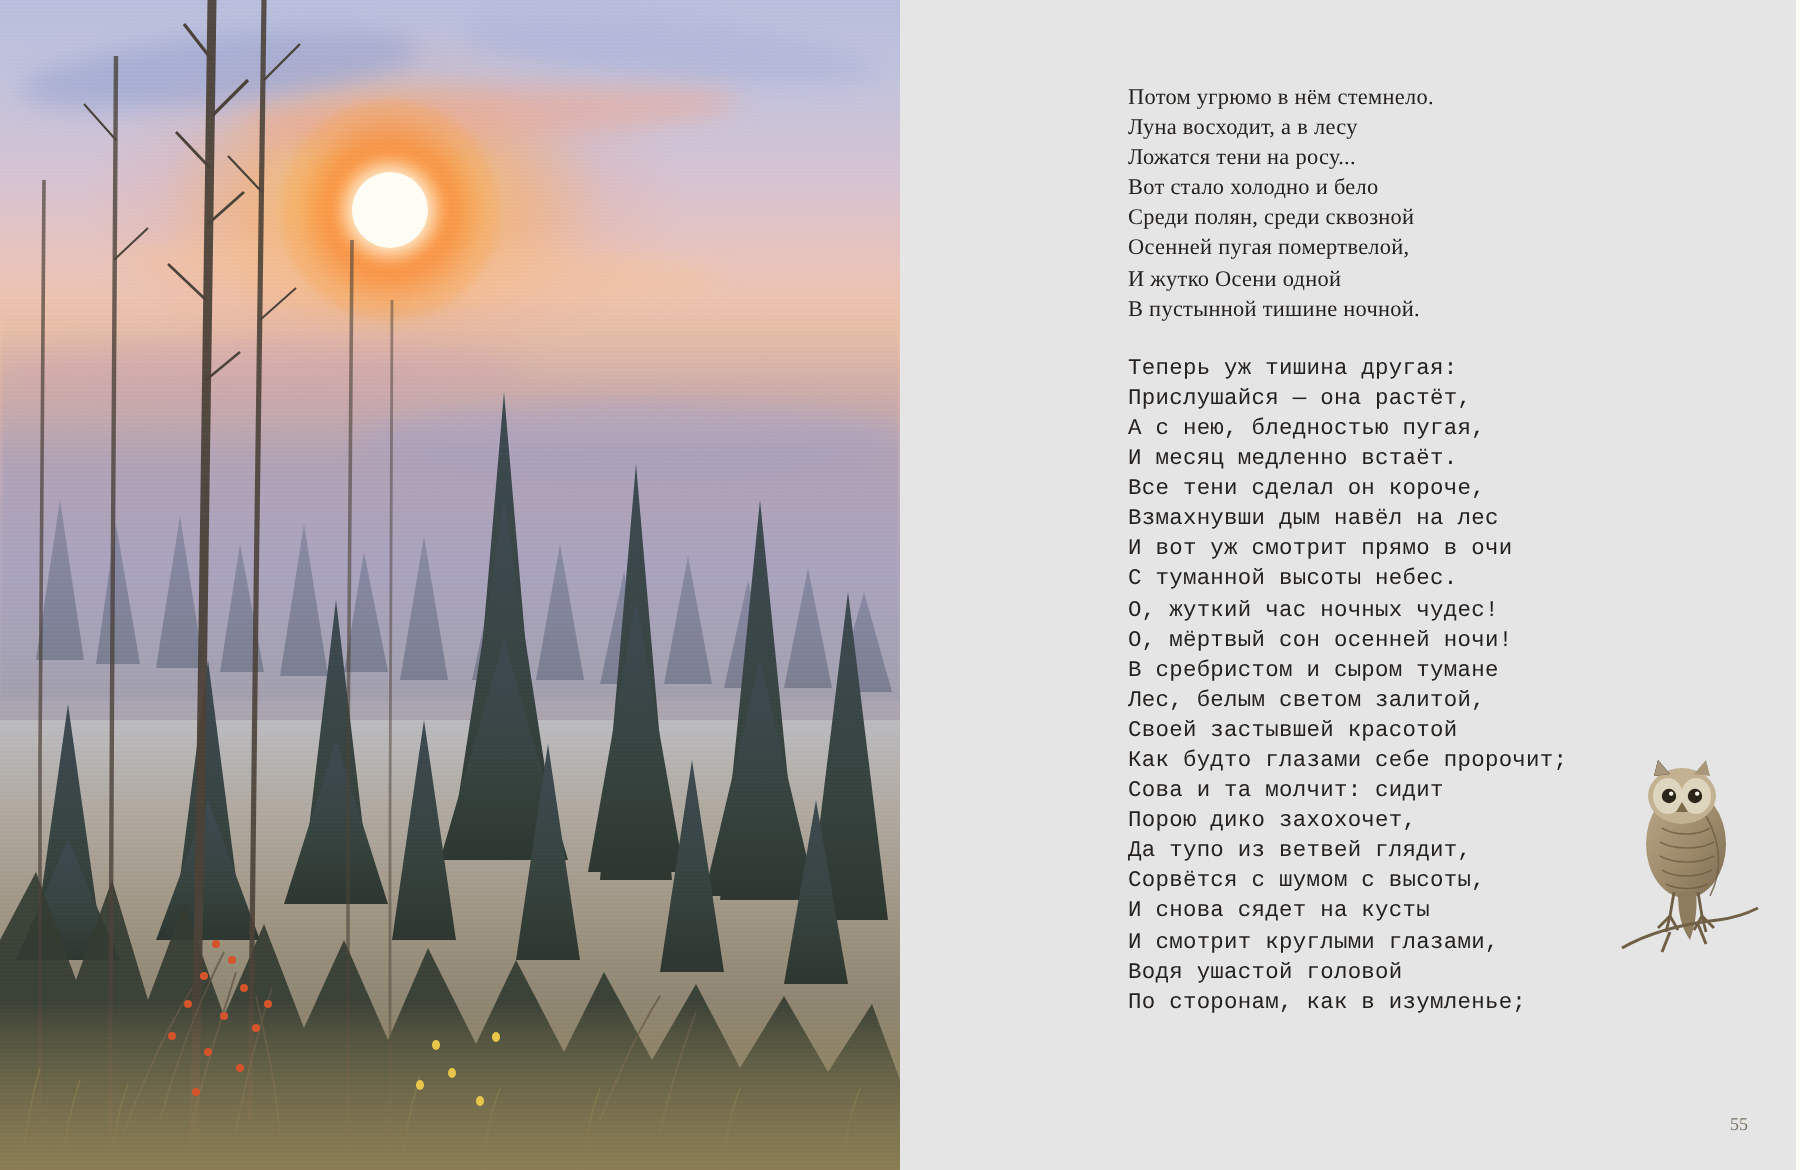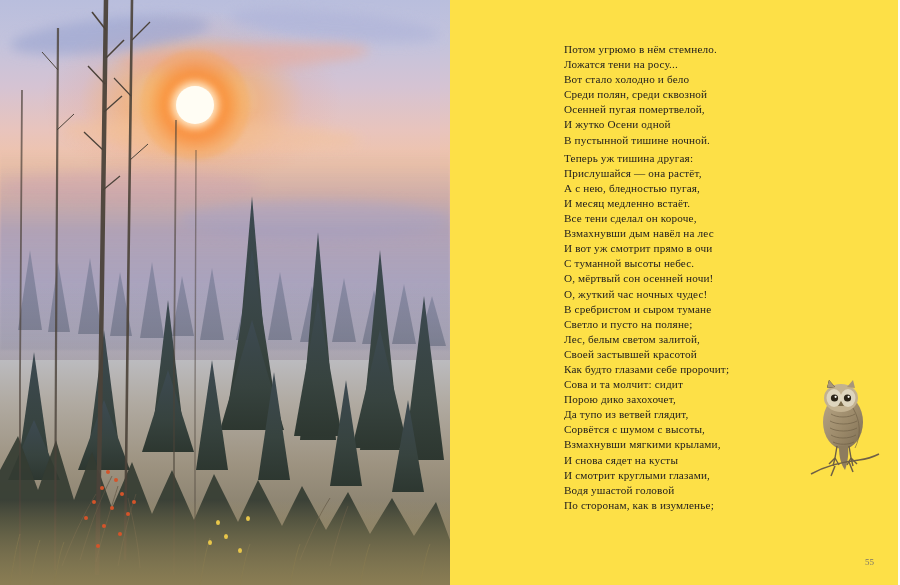--- a/index.html
+++ b/index.html
@@ -116,35 +116,35 @@
       repeating-linear-gradient(0deg, rgba(255,255,255,0.03) 0px, rgba(0,0,0,0.02) 1px, rgba(255,255,255,0.02) 2px);
     mix-blend-mode: overlay;
     pointer-events: none;
   }
 
   
   #textpage {
     position: absolute;
     left: 450px; top: 0;
     width: 448px; height: 585px;
-    background: #fde047;
+    background: #e5e5e5;
   }
   .poem {
     position: absolute;
     left: 114px;
     top: 42px;
     width: 300px;
     font-family: "Liberation Serif", serif;
     font-size: 11.2px;
     line-height: 15.1px;
     color: #24211e;
     letter-spacing: 0.15px;
   }
   .stanza { margin: 0 0 0 0; }
-  .stanza + .stanza { margin-top: 3px; }
+  .stanza + .stanza { margin-top: 15px; font-family: Liberation Mono, monospace; }
   .line { white-space: pre; }
 
   .page-number {
     position: absolute;
     right: 24px;
     bottom: 18px;
     font-family: "Liberation Serif", serif;
     font-size: 9px;
     color: #7a7468;
     text-align: right;
@@ -304,49 +304,48 @@
     <div class="yellowflower" style="left:238px;top:548px;"></div>
 
     <div class="paper-texture"></div>
   </div>
 
   <div id="textpage">
 
     <div class="poem">
       <div class="stanza">
         <div class="line">Потом угрюмо в нём стемнело.</div>
+        <div class="line">Луна восходит, а в лесу</div>
         <div class="line">Ложатся тени на росу...</div>
         <div class="line">Вот стало холодно и бело</div>
         <div class="line">Среди полян, среди сквозной</div>
         <div class="line">Осенней пугая помертвелой,</div>
         <div class="line">И жутко Осени одной</div>
         <div class="line">В пустынной тишине ночной.</div>
       </div>
 
       <div class="stanza">
         <div class="line">Теперь уж тишина другая:</div>
         <div class="line">Прислушайся — она растёт,</div>
         <div class="line">А с нею, бледностью пугая,</div>
         <div class="line">И месяц медленно встаёт.</div>
         <div class="line">Все тени сделал он короче,</div>
         <div class="line">Взмахнувши дым навёл на лес</div>
         <div class="line">И вот уж смотрит прямо в очи</div>
         <div class="line">С туманной высоты небес.</div>
+        <div class="line">О, жуткий час ночных чудес!</div>
         <div class="line">О, мёртвый сон осенней ночи!</div>
-        <div class="line">О, жуткий час ночных чудес!</div>
         <div class="line">В сребристом и сыром тумане</div>
-        <div class="line">Светло и пусто на поляне;</div>
         <div class="line">Лес, белым светом залитой,</div>
         <div class="line">Своей застывшей красотой</div>
         <div class="line">Как будто глазами себе пророчит;</div>
         <div class="line">Сова и та молчит: сидит</div>
         <div class="line">Порою дико захохочет,</div>
         <div class="line">Да тупо из ветвей глядит,</div>
         <div class="line">Сорвётся с шумом с высоты,</div>
-        <div class="line">Взмахнувши мягкими крылами,</div>
         <div class="line">И снова сядет на кусты</div>
         <div class="line">И смотрит круглыми глазами,</div>
         <div class="line">Водя ушастой головой</div>
         <div class="line">По сторонам, как в изумленье;</div>
       </div>
     </div>
 
     <svg id="owl" viewBox="0 0 80 130">
       <defs>
         <linearGradient id="owlBody" x1="0" y1="0" x2="1" y2="1">

